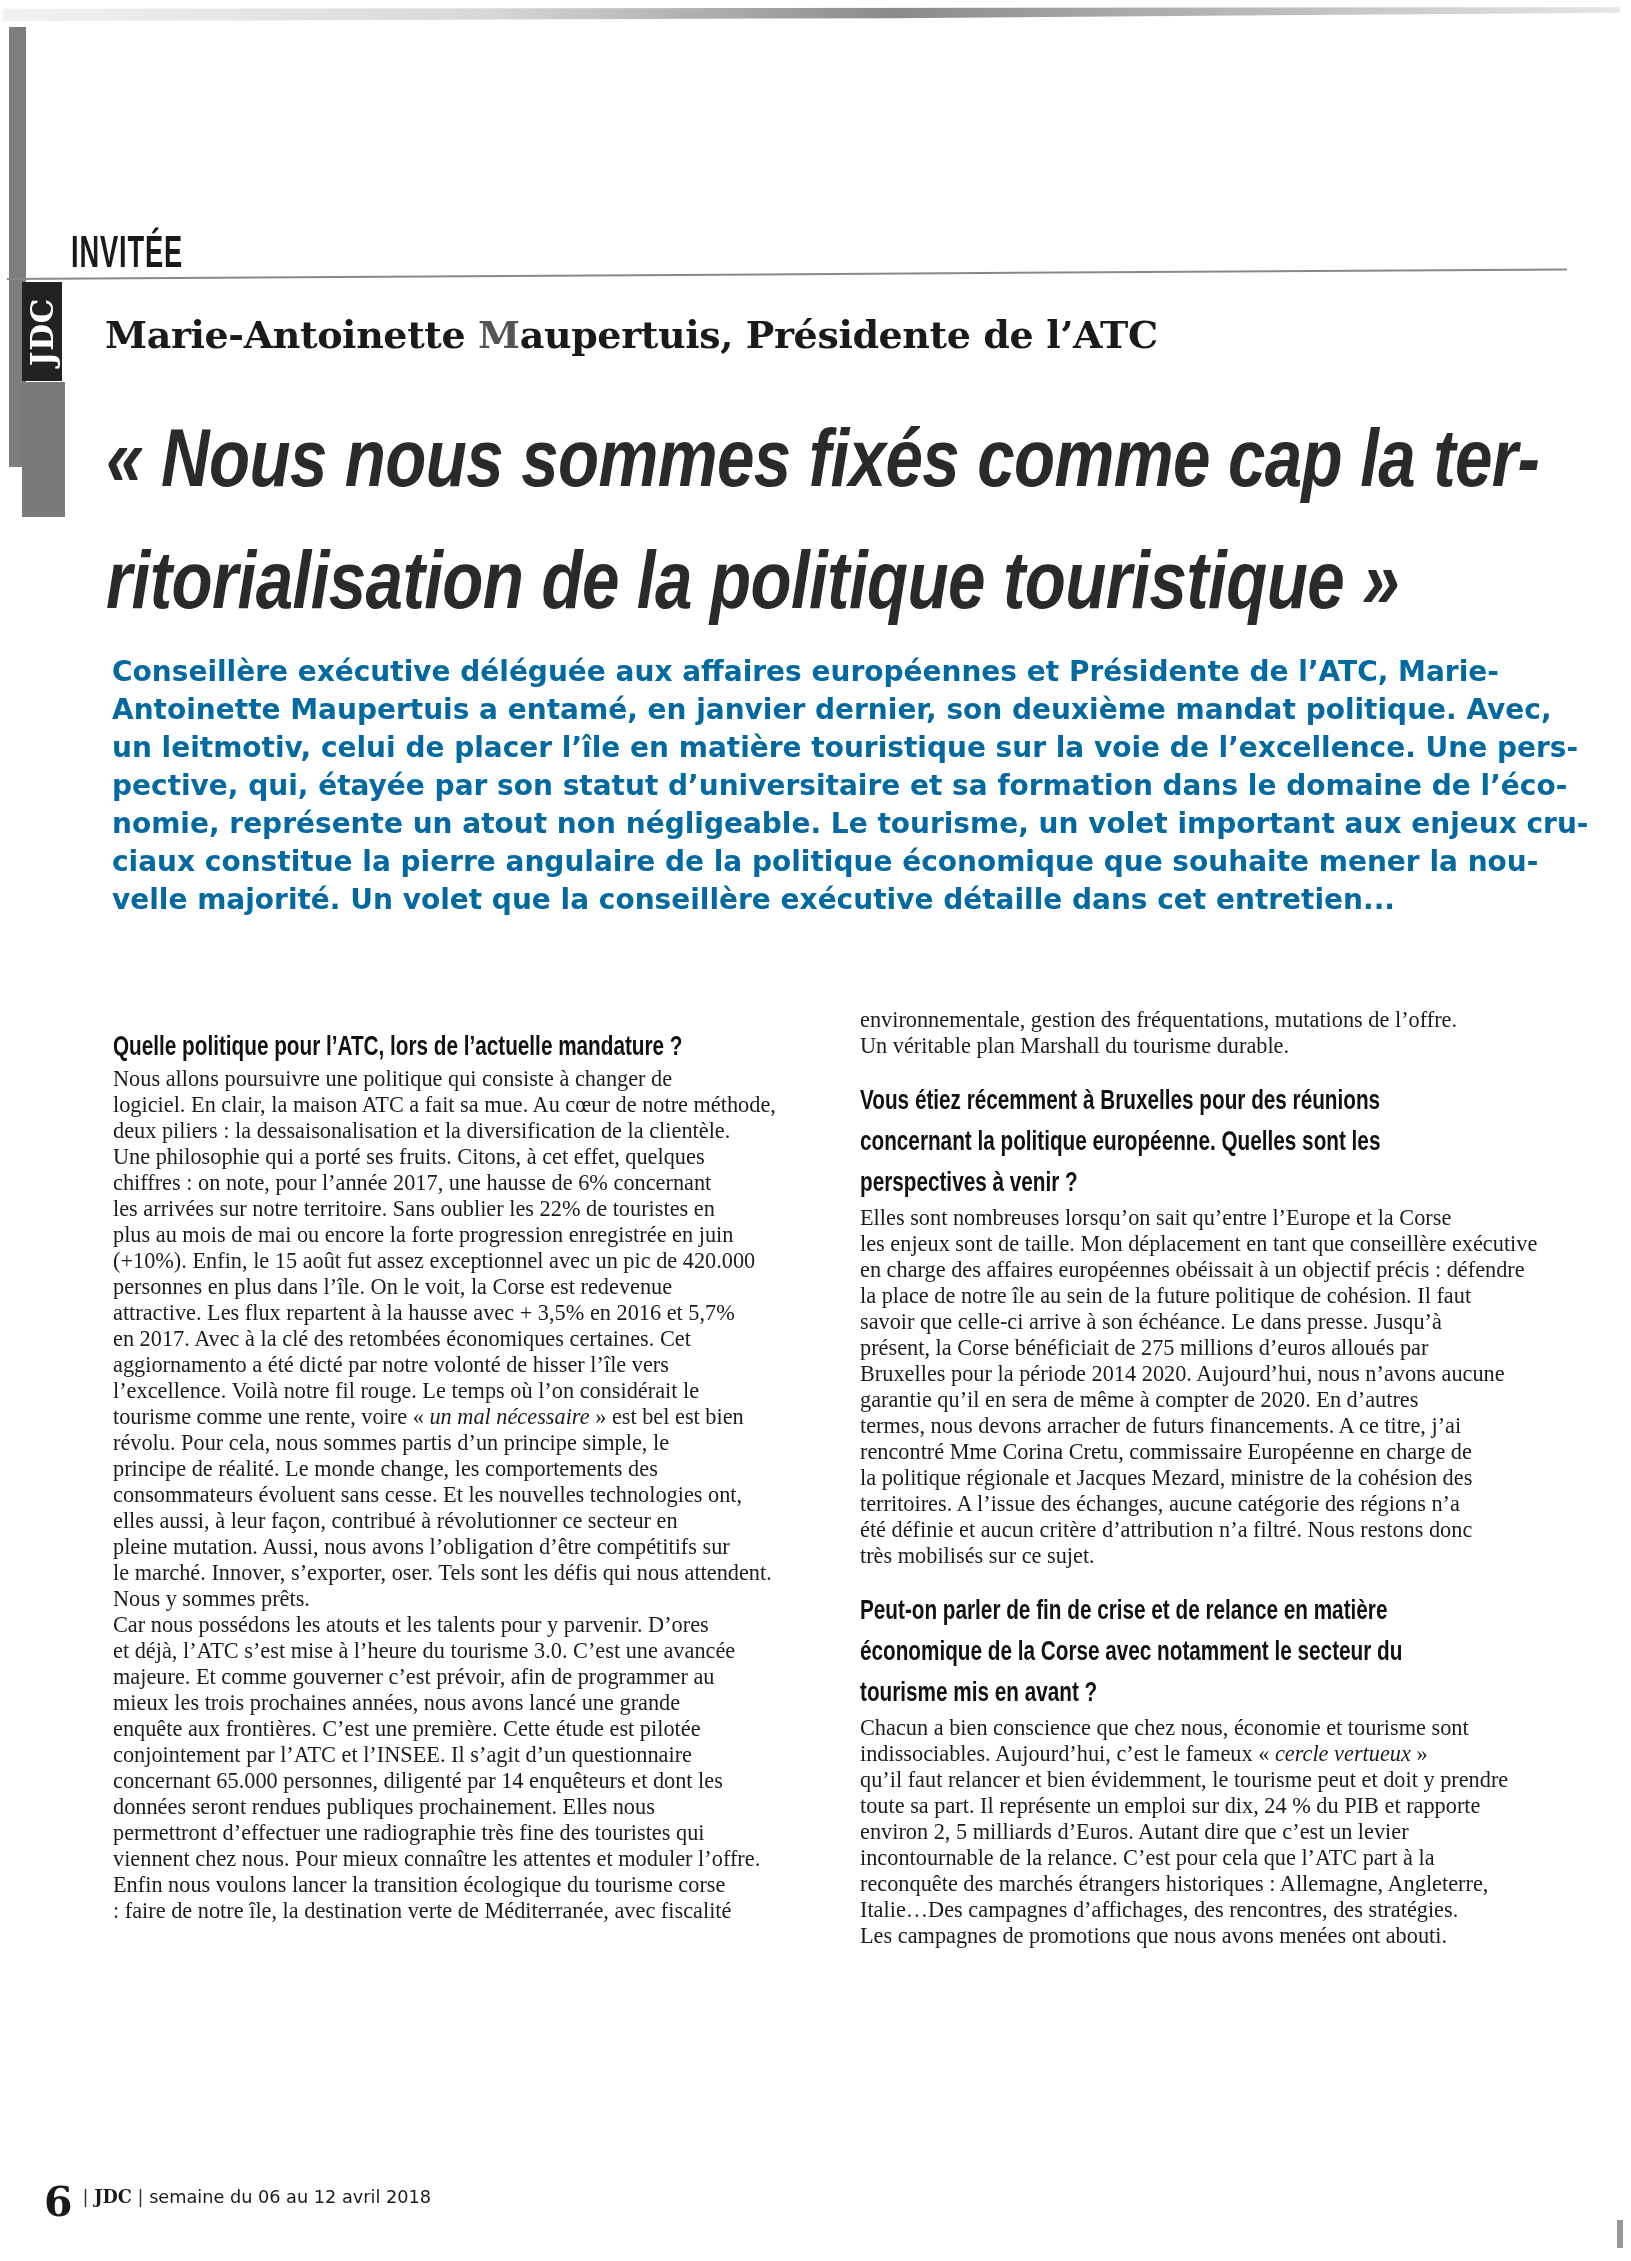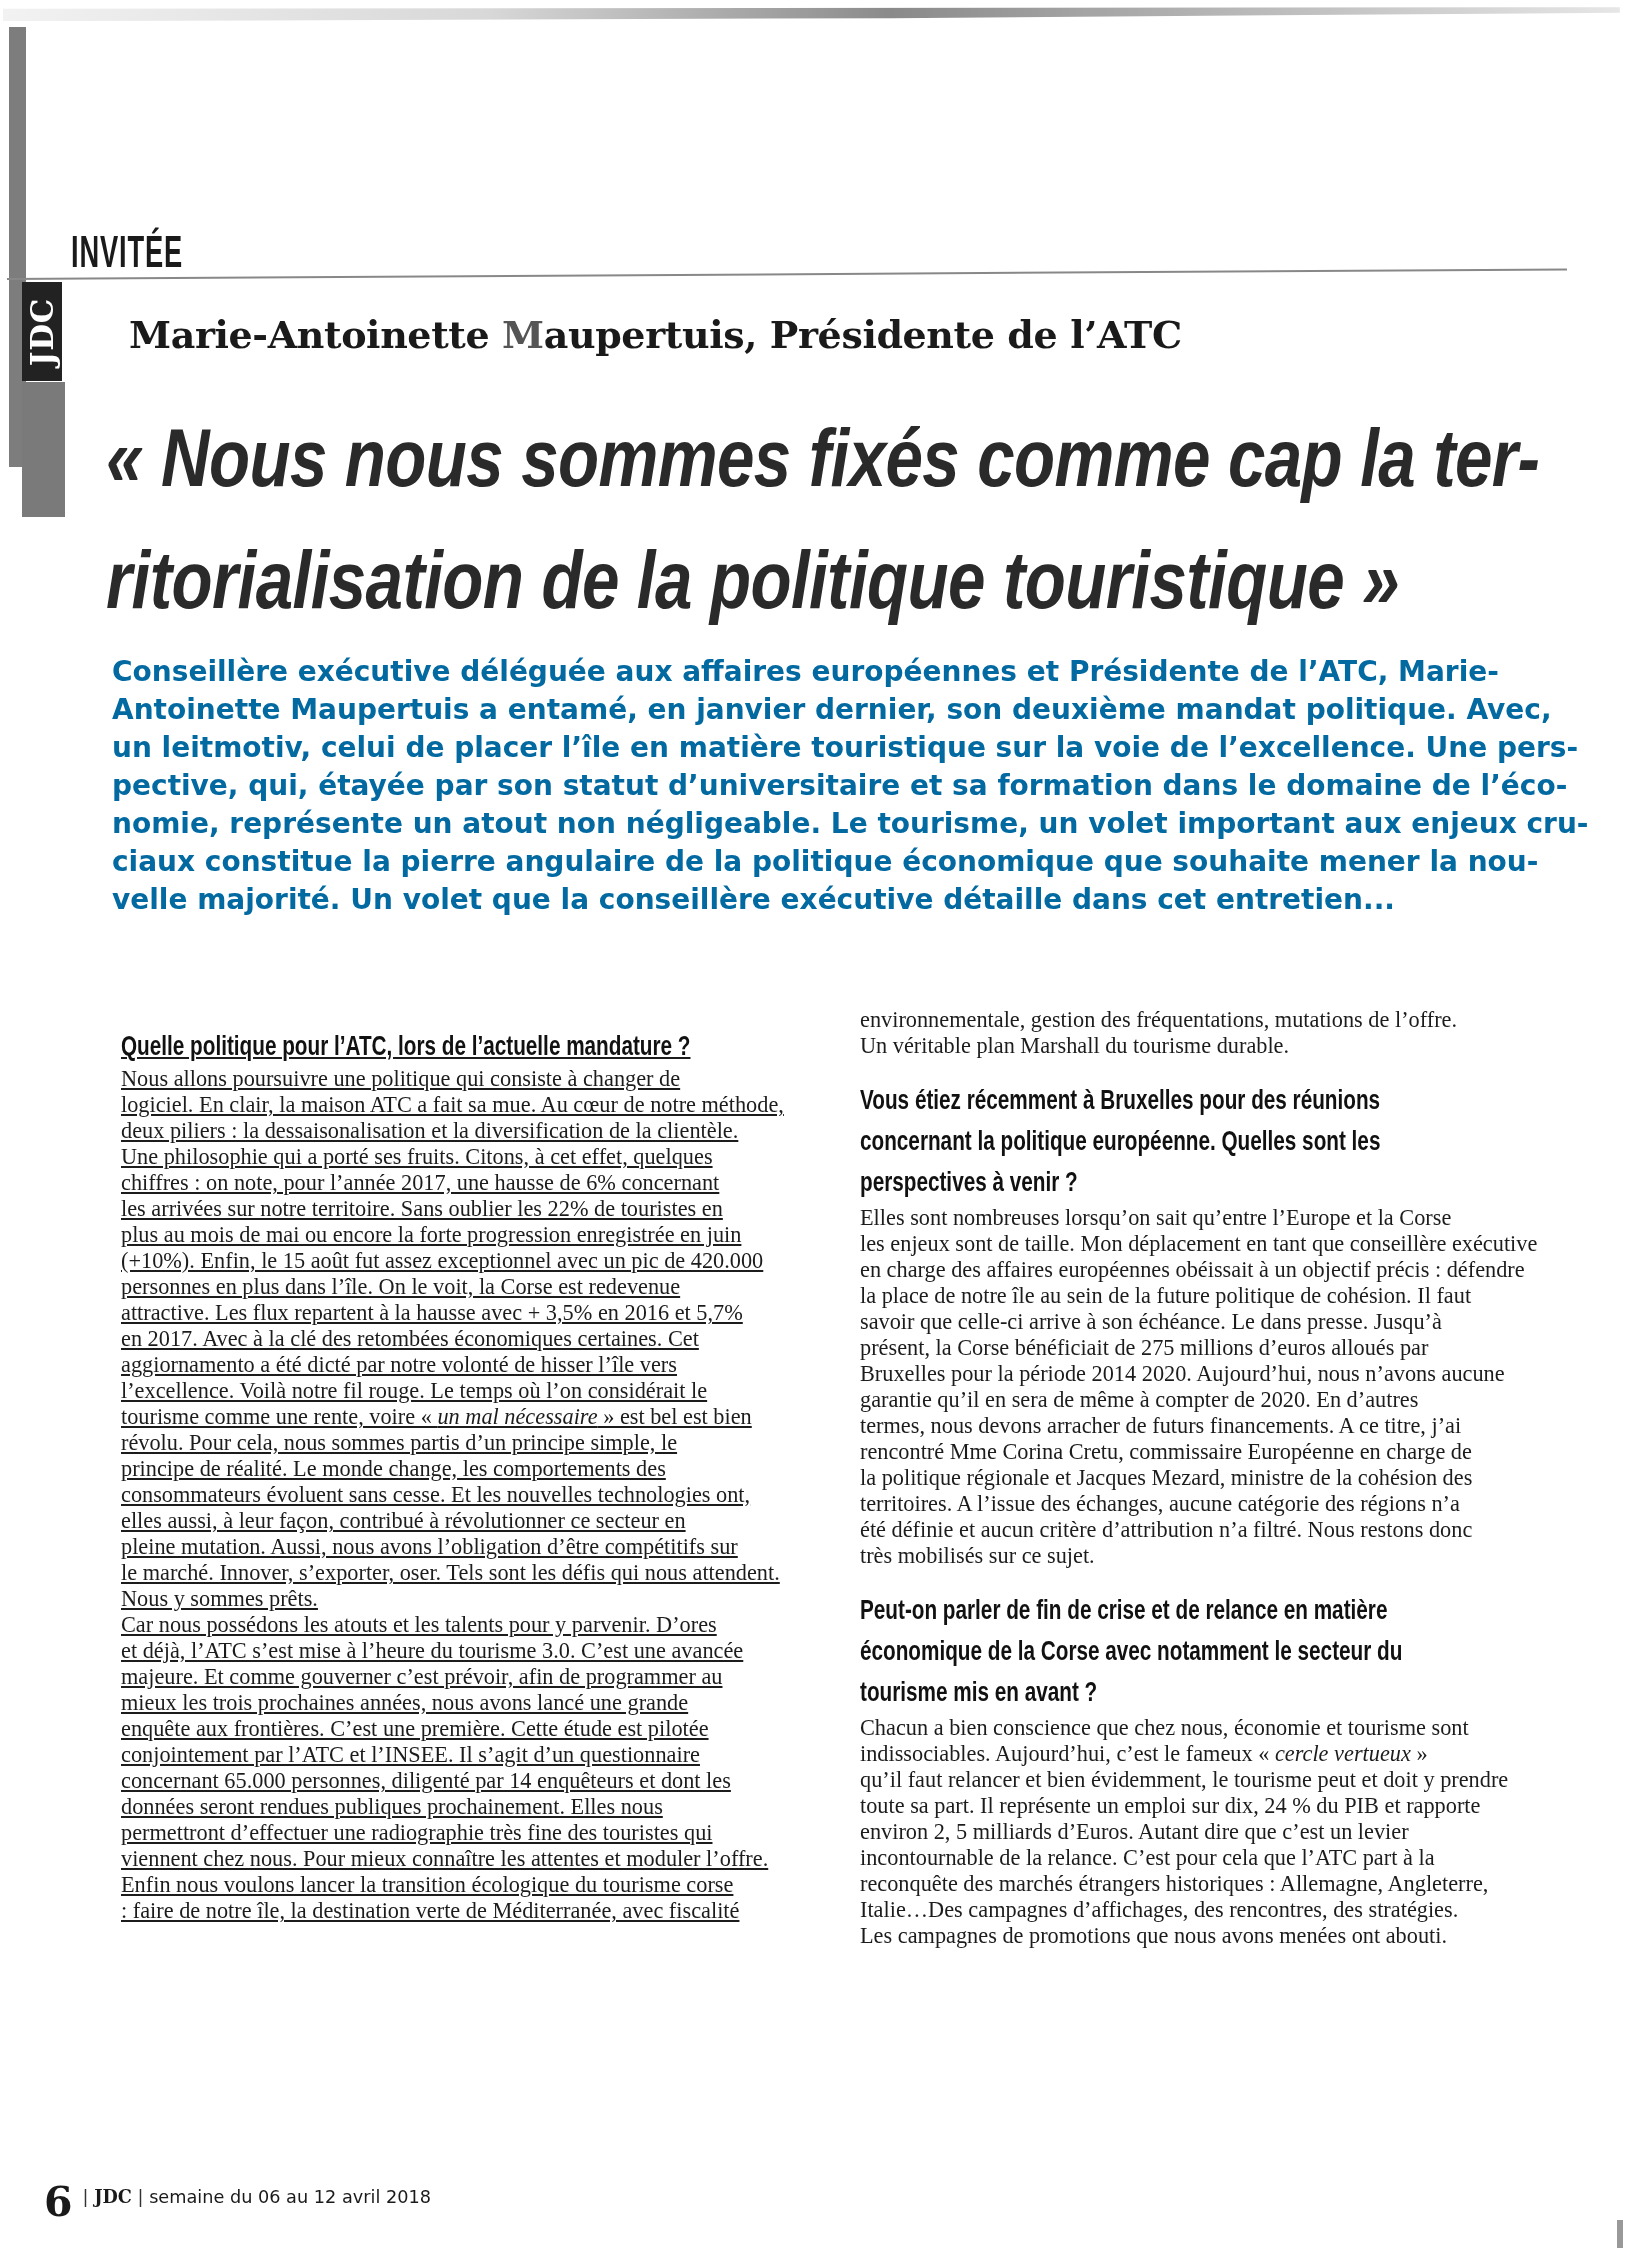--- a/index.html
+++ b/index.html
@@ -18,33 +18,33 @@
   .side-bar-lower { position: absolute; left: 22px; top: 382px; width: 43px; height: 135px; background: #7a7a7a; }
   .right-mark { position: absolute; left: 1617px; top: 2220px; width: 5.7px; height: 28px; background: #999; }
 
   
   .section-label { position: absolute; left: 71px; top: 227px; font-family: "Liberation Sans", sans-serif;
     font-weight: bold; font-size: 44px; transform: scaleX(0.62); transform-origin: left top; letter-spacing: 1.4px; }
   .section-rule { position: absolute; left: 7px; top: 278px; width: 1560px; height: 2.1px; background: #888;
     transform: rotate(-0.35deg); transform-origin: left center; }
 
   .author-line { position: absolute; left: 105px; top: 312px; font-family: "DejaVu Serif", serif;
-    font-weight: bold; font-size: 38px; letter-spacing: -0.4px; margin-left: 24px; }
+    font-weight: bold; font-size: 38px; letter-spacing: -0.4px; }
 
   .headline { position: absolute; left: 106px; top: 397px; width: 1490px; font-family: "Liberation Sans", sans-serif;
     font-weight: bold; font-style: italic; font-size: 82px; line-height: 122px; color: #2a2a2a;
     transform: scaleX(0.82); transform-origin: left top; letter-spacing: -0.7px; }
   .headline div { white-space: nowrap; }
 
   .chapo { position: absolute; left: 112px; top: 653px; width: 1404px; font-family: "DejaVu Sans", sans-serif;
     font-weight: bold; font-size: 28px; line-height: 38px; color: #0369a1; }
   .chapo div { white-space: nowrap; }
 
   .col { position: absolute; font-family: "Liberation Serif", serif; font-size: 22.3px; line-height: 26px; color: #1c1c1c; }
-  .col-left { left: 121px; top: 1025px; width: 716px; text-decoration: underline; }
+  .col-left { left: 113px; top: 1025px; width: 716px; }
   .col-right { left: 860px; top: 1007px; width: 738px; }
   .col .line { white-space: nowrap; display: block; }
   .q { font-family: "Liberation Sans", sans-serif; font-weight: bold; font-size: 28px; line-height: 41px;
     transform: scaleX(0.74); transform-origin: left top; white-space: nowrap; display: block; color: #111; }
   .q-block { margin-bottom: 2.8px; }
   .gap { height: 20px; }
   .it { font-style: italic; }
 
   .footer { position: absolute; left: 44px; top: 2185px; display: flex; align-items: flex-end; gap: 10px; }
   .folio { font-family: "DejaVu Serif", serif; font-weight: bold; font-size: 41px; line-height: 35px; }

